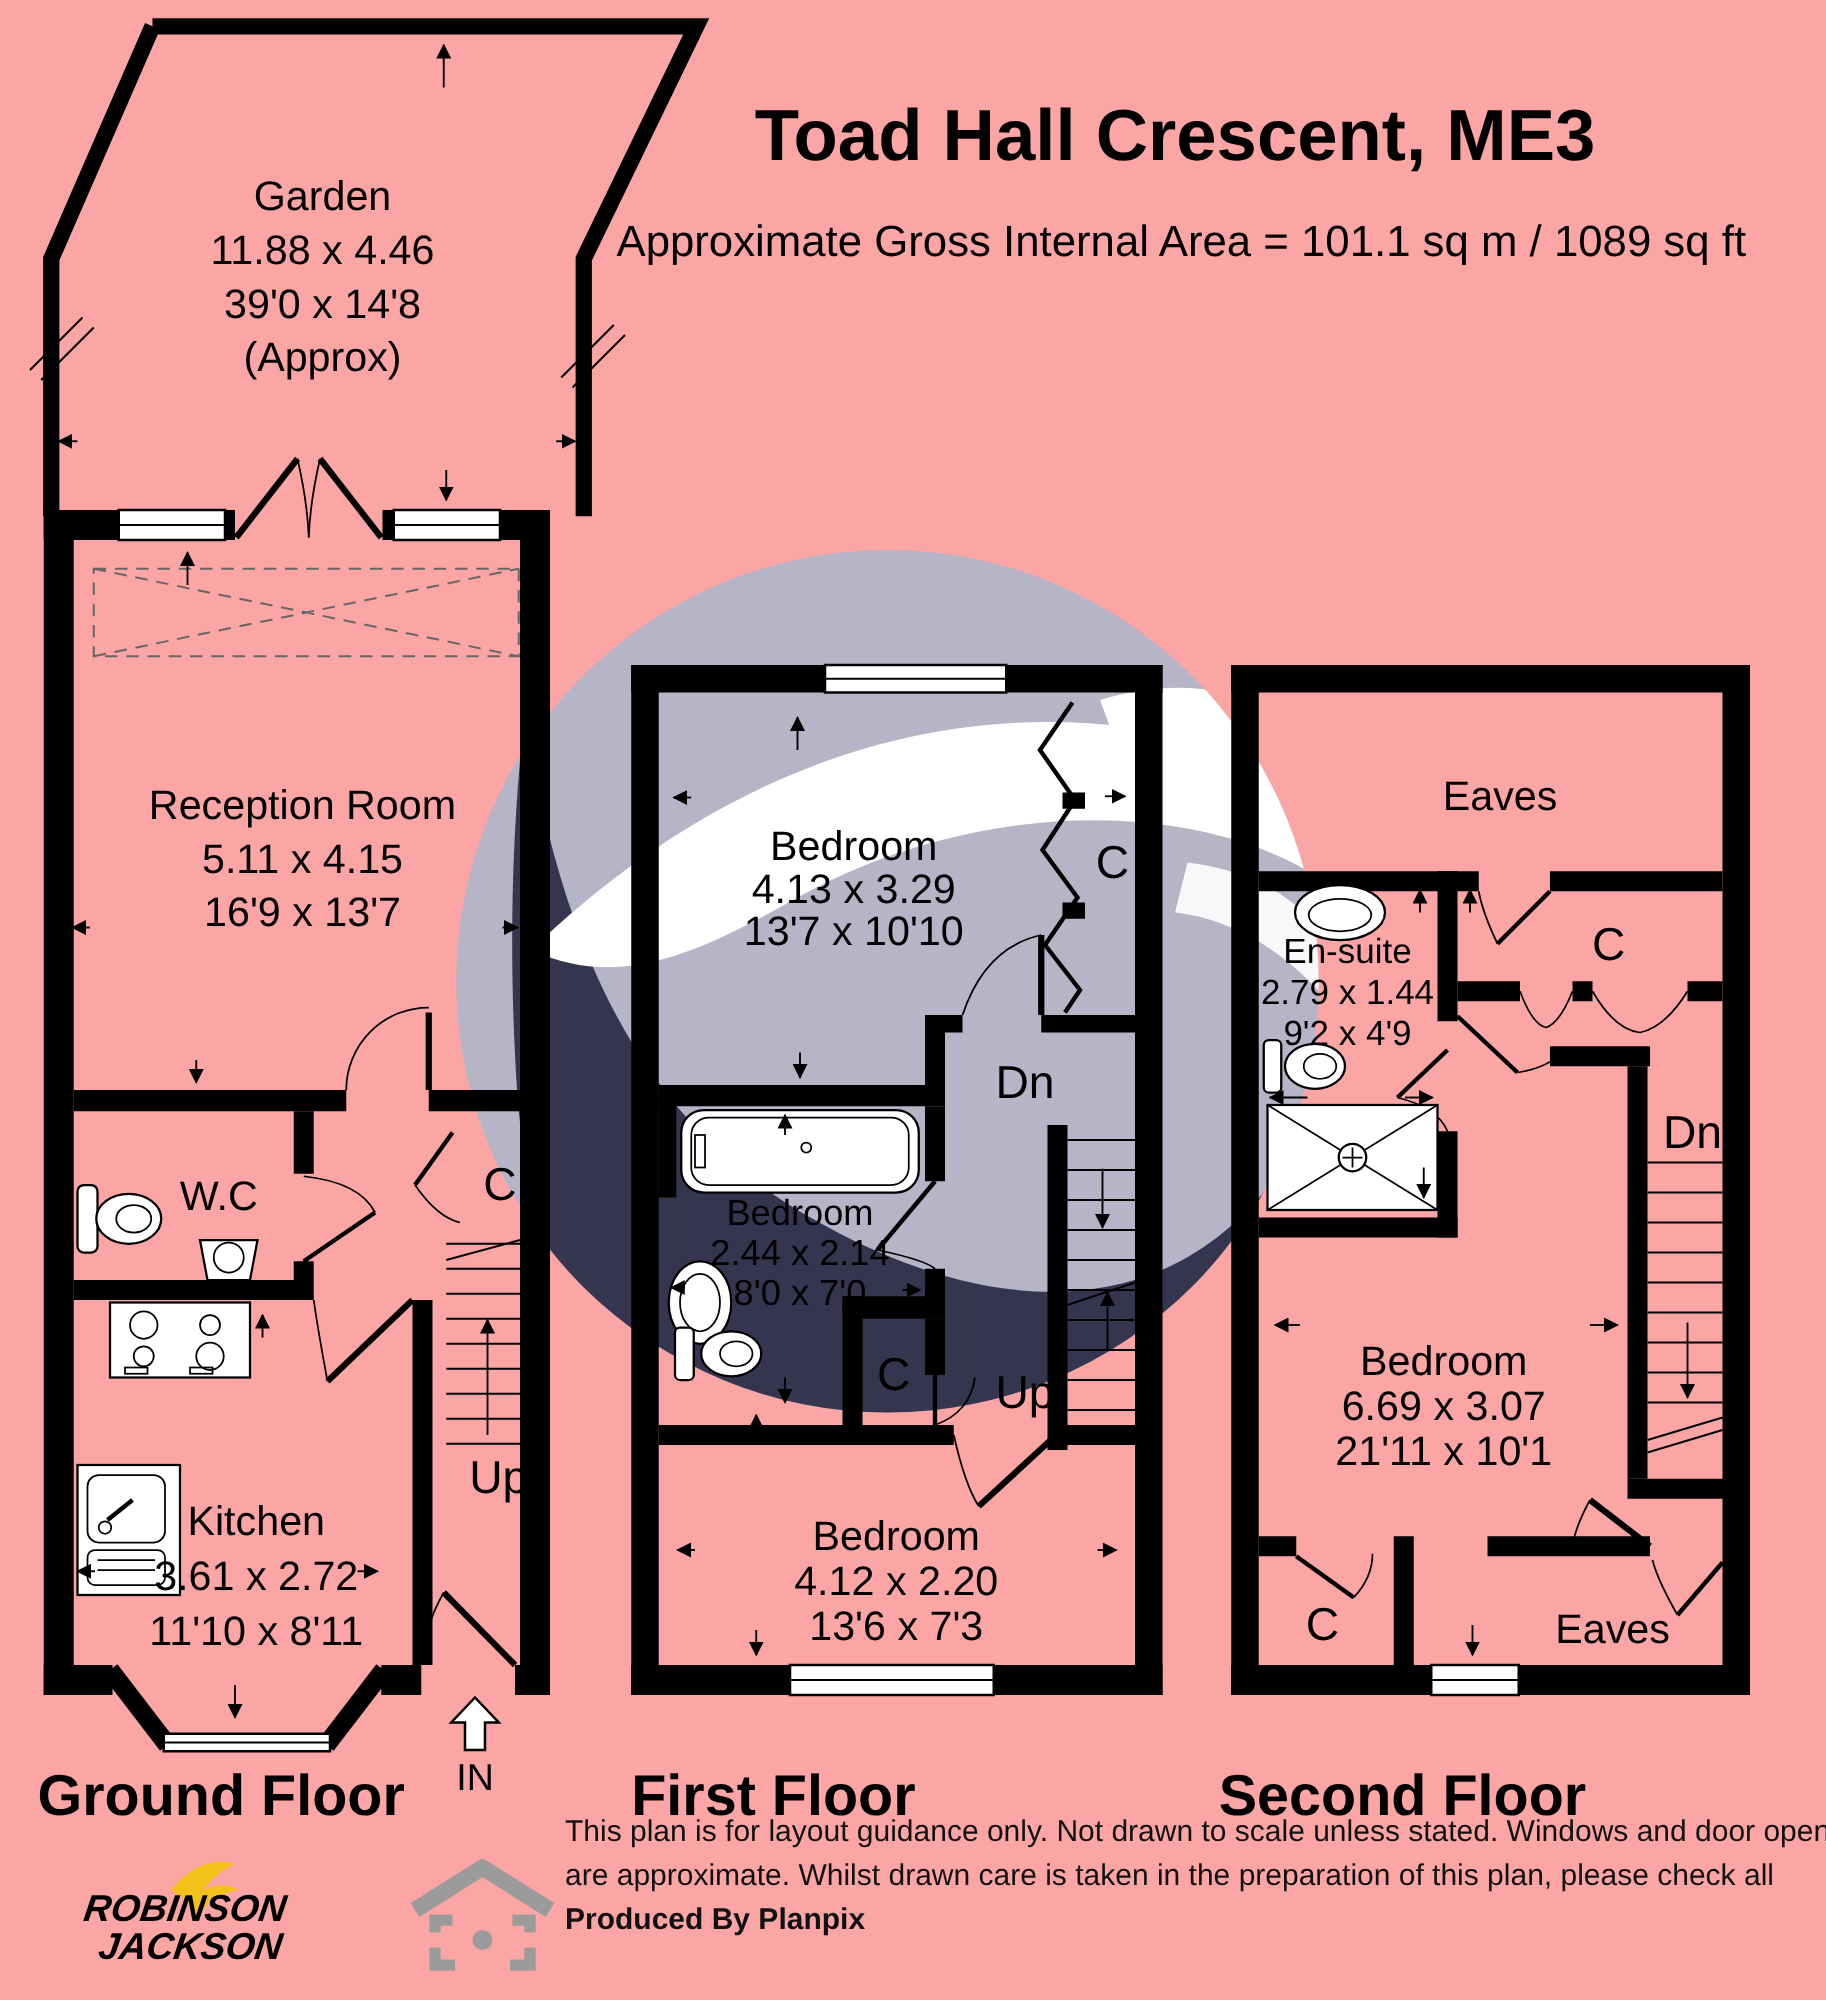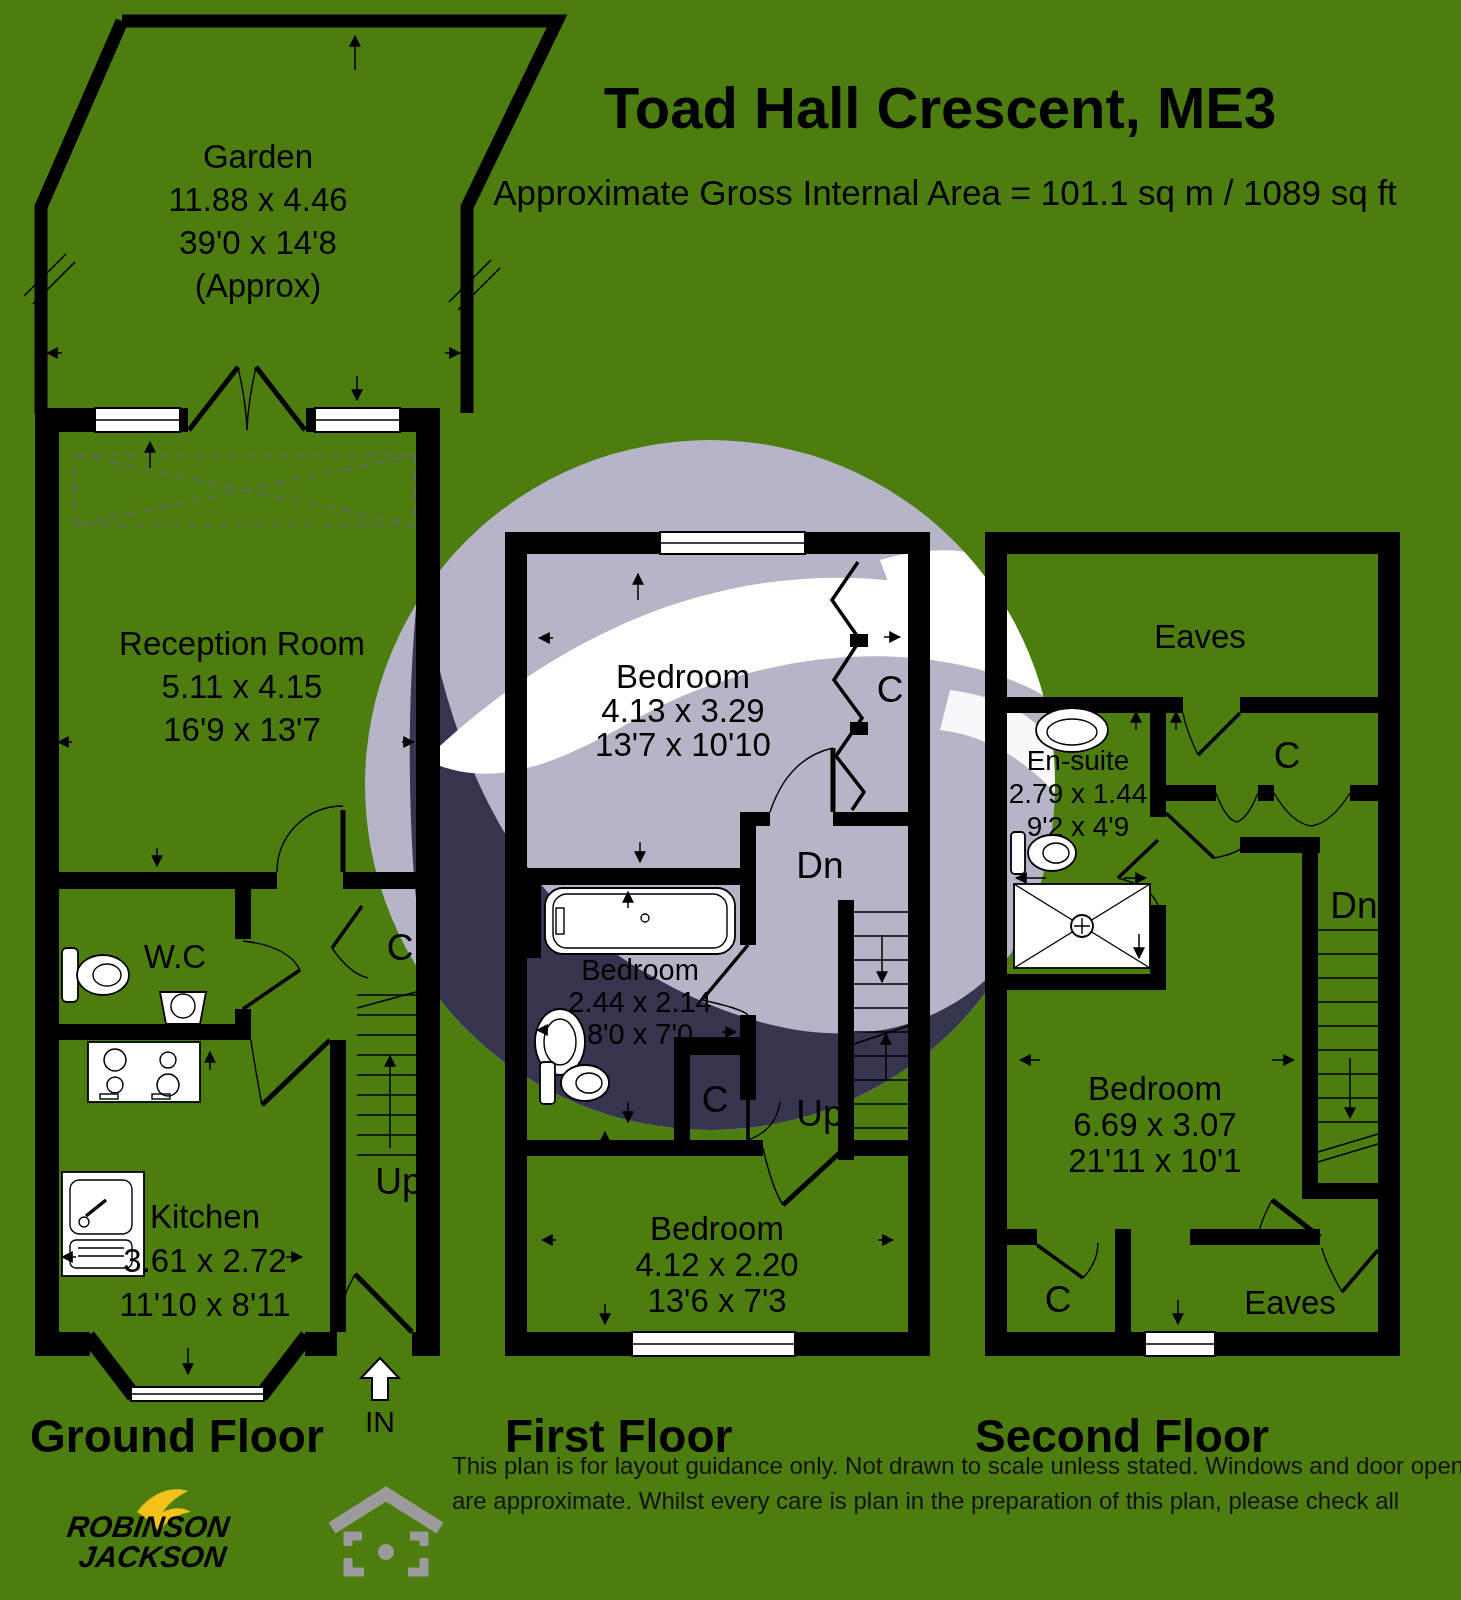--- a/index.html
+++ b/index.html
@@ -1,16 +1,16 @@
 <!DOCTYPE html>
 <html><head>
 <meta charset="utf-8">
 <style>
   html,body{margin:0;padding:0;background:#fff;}
-  #stage{position:relative;width:1461px;height:1600px;background:#4d7c0f;overflow:hidden;
+  #stage{position:relative;width:1461px;height:1600px;background:#fca5a5;overflow:hidden;
          font-family:"Liberation Sans",sans-serif;}
   svg{position:absolute;left:0;top:0;}
   svg text{font-family:"Liberation Sans",sans-serif;fill:#000;}
   .t-title{font-size:58px;font-weight:bold;text-anchor:middle;}
   .t-sub{font-size:35px;text-anchor:middle;}
   .t-floor{font-size:46px;font-weight:bold;}
   .t-room{font-size:33px;text-anchor:middle;}
   .t-room-sm{font-size:29px;text-anchor:middle;}
   .t-ens{font-size:28px;text-anchor:middle;}
   .t-tag{font-size:37px;text-anchor:middle;}
@@ -428,15 +428,16 @@
     <path d="M348,1546 V1536 H362" stroke-width="9"></path>
     <path d="M424,1546 V1536 H410" stroke-width="9"></path>
     <path d="M348,1558 V1572 H364" stroke-width="9"></path>
     <path d="M424,1558 V1572 H408" stroke-width="9"></path>
     <circle cx="386" cy="1552" r="8" fill="#9b9b9b" stroke="none"></circle>
   </g>
 </svg>
 
   <div class="disclaimer">
     <div class="dline">This plan is for layout guidance only. Not drawn to scale unless stated. Windows and door openings</div>
-    <div class="dline">are approximate. Whilst every care is plan in the preparation of this plan, please check all</div>
+    <div class="dline">are approximate. Whilst drawn care is taken in the preparation of this plan, please check all</div>
+    <div class="dbold">Produced By Planpix</div>
   </div>
 </div>
 
 </body></html>

